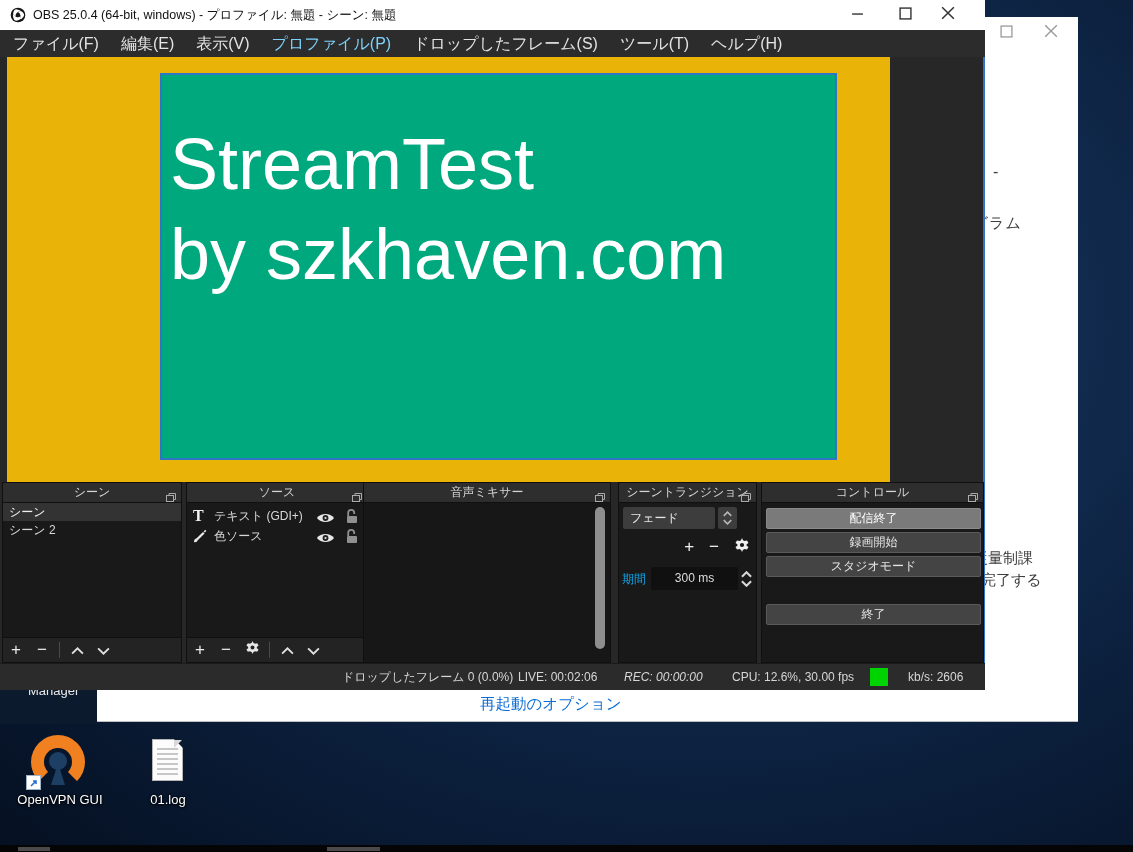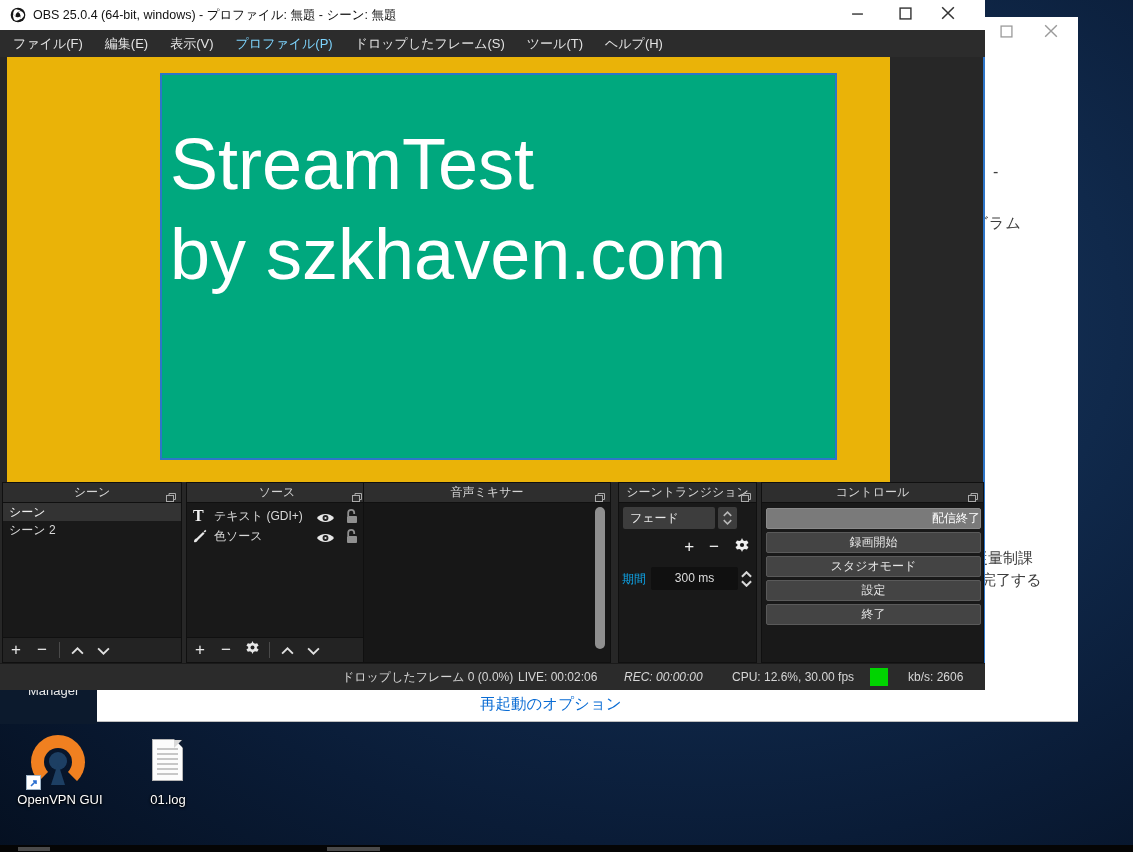--- a/index.html
+++ b/index.html
@@ -16,21 +16,21 @@
   .manager-win { background:#0c1a2d; }
   .manager-title { color:#e8e8e8; font-size:13px; white-space:nowrap; }
 
   
   .obs-window { left:0; top:0; width:985px; height:690px; background:#272727;
                 border-right:2px solid #2e75c8; border-bottom:2px solid #2e75c8; }
   .obs-titlebar { left:0; top:0; width:985px; height:30px; background:#ffffff;text-align:right; }
   .obs-title { left:33px; top:0; height:30px; line-height:30px; font-size:12.5px; color:#111; white-space:nowrap; }
   .cap-btn { top:0; width:30px; height:30px; display:flex; align-items:center; justify-content:center; }
   .obs-menubar { left:0; top:30px; width:985px; height:27px; background:#2c2c2c; display:flex; align-items:center; padding-left:2px; }
-  .menu-item { color:#e3e3e3; font-size:13px; padding:0 11px; height:27px; line-height:27px; white-space:nowrap; }
+  .menu-item { color:#e3e3e3; font-size:16px; padding:0 11px; height:27px; line-height:27px; white-space:nowrap; }
   .menu-item.disabled { color:#7dd3fc; }
   .obs-preview { left:7px; top:57px; width:883px; height:425px; background:#eab308; }
   .program-canvas { left:153px; top:16px; width:677px; height:387px; background:#00a87e; border:2px solid #2e75c8; overflow:hidden; }
   .canvas-text { padding:44px 0 0 8px; color:#ffffff; font-size:72px; line-height:90px; letter-spacing:0px; }
 
   
   .panel { top:482px; height:181px; background:#191919; border:1px solid #101010; }
   .panel-header { height:20px; background:#2e2e2e; border-bottom:1px solid #101010; position:relative;
                   display:flex; align-items:center; justify-content:center; }
   .panel-title { color:#d4d4d4; font-size:12px; white-space:nowrap; }
@@ -50,21 +50,21 @@
 
   .combo { background:#3d3d3d; color:#e6e6e6; font-size:12px; border-radius:2px; line-height:22px; padding-left:7px; }
   .combo-spin { background:#3d3d3d; border-radius:2px; display:flex; flex-direction:column; align-items:center; justify-content:center; gap:2px; }
   .tr-iconrow { position:absolute; right:6px; top:54px; display:flex; gap:15px; align-items:center; }
   .tr-icon { color:#f0f0f0; font-size:17px; line-height:18px; }
   .spinbox { background:#101010; color:#dddddd; font-size:12px; text-align:center; line-height:23px; border-radius:2px; }
   .spin-arrows { display:flex; flex-direction:column; justify-content:center; align-items:center; gap:2px; }
 
   .ctl-btn { position:absolute; left:4px; width:215px; height:21px; background:#444444; border:1px solid #5a5a5a;
              border-radius:2px; color:#e6e6e6; font-size:12px; text-align:center; line-height:19px; white-space:nowrap; }
-  .ctl-btn.active { background:#7a7a7a; border-color:#8a8a8a; color:#ffffff;text-align:right; }
+  .ctl-btn.active { background:#7a7a7a; border-color:#8a8a8a; color:#ffffff; }
 
   .obs-statusbar { left:0; top:663px; width:985px; height:27px; background:#2b2b2b; border-top:1px solid #1a1a1a; }
   .status-item { position:absolute; top:0; height:27px; line-height:27px; font-size:12px; color:#d6d6d6; white-space:nowrap; }
   .status-square { position:absolute; top:4px; width:18px; height:18px; }
 
   
   .dsk-icon-label { position:absolute; left:0; top:57px; width:100%; text-align:center; color:#ffffff;
                     font-size:13px; text-shadow:0 1px 3px #000, 0 0 2px #000; white-space:nowrap; }
   .ovpn-arch { position:absolute; left:21px; top:0px; width:54px; height:54px; border:13px solid #f08020;
                border-bottom-color:transparent; border-radius:50%; }
@@ -356,21 +356,20 @@
       <span class="popout">
         <svg width="10" height="9" viewBox="0 0 10 9">
             <path d="M3 2.5 V0.5 H9.5 V6.5 H7.5" fill="none" stroke="#aaa"></path>
             <rect x="0.5" y="2.5" width="7" height="6" fill="none" stroke="#aaa"></rect>
           </svg>
       </span>
     </div>
     <div class="ctl-btn active" style="top:25px;">配信終了</div>
     <div class="ctl-btn" style="top:49px;">録画開始</div>
     <div class="ctl-btn" style="top:73px;">スタジオモード</div>
-    <div class="ctl-btn" style="top:97px;">設定</div>
     <div class="ctl-btn" style="top:121px;">終了</div>
   </div>
 
   <div class="abs obs-statusbar">
     <span class="status-item" style="left:342px;">ドロップしたフレーム 0 (0.0%)</span>
     <span class="status-item" style="left:518px;">LIVE: 00:02:06</span>
     <span class="status-item" style="left:624px;font-style:italic;">REC: 00:00:00</span>
     <span class="status-item" style="left:732px;">CPU: 12.6%, 30.00 fps</span>
     <span class="status-square" style="left:870px;background:#00d400;"></span>
     <span class="status-item" style="left:908px;">kb/s: 2606</span>

